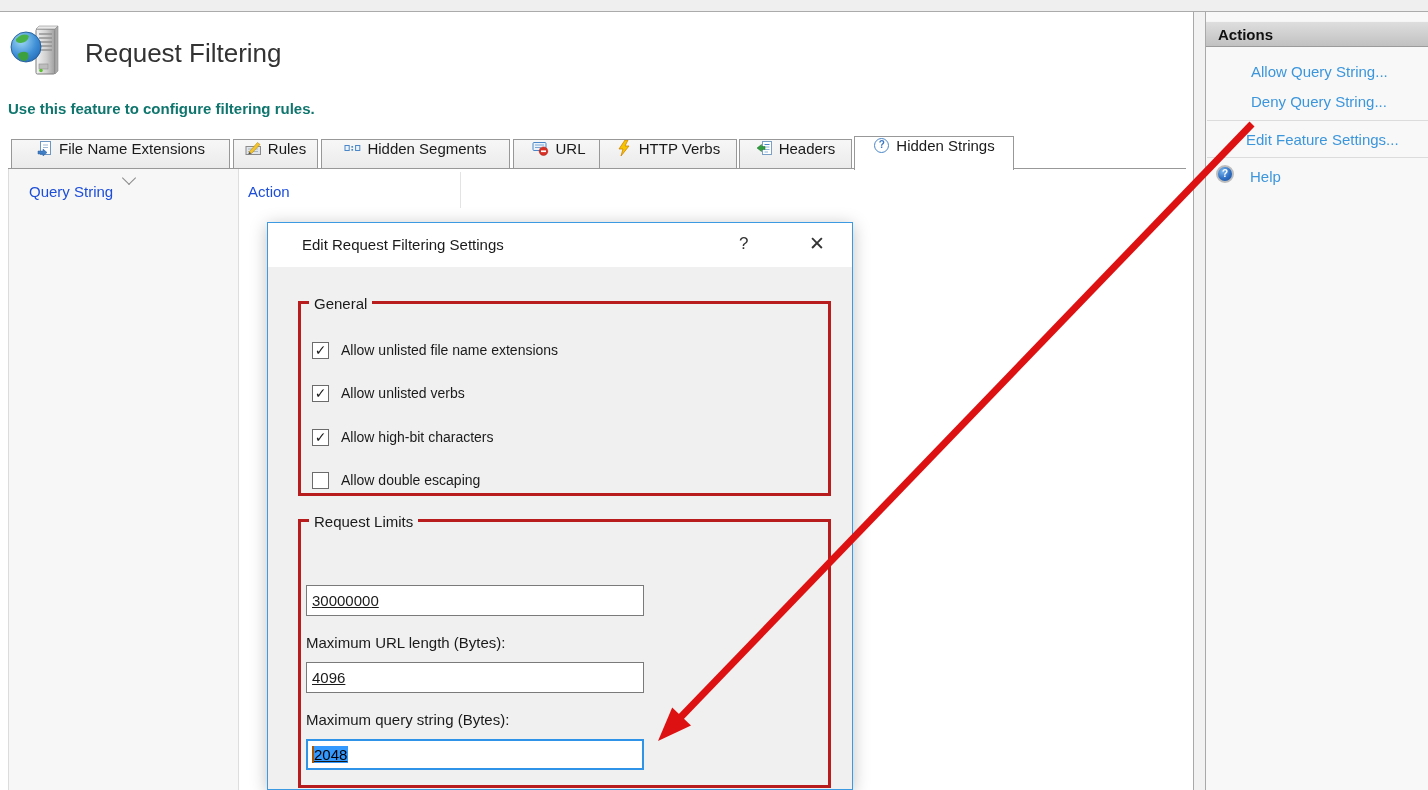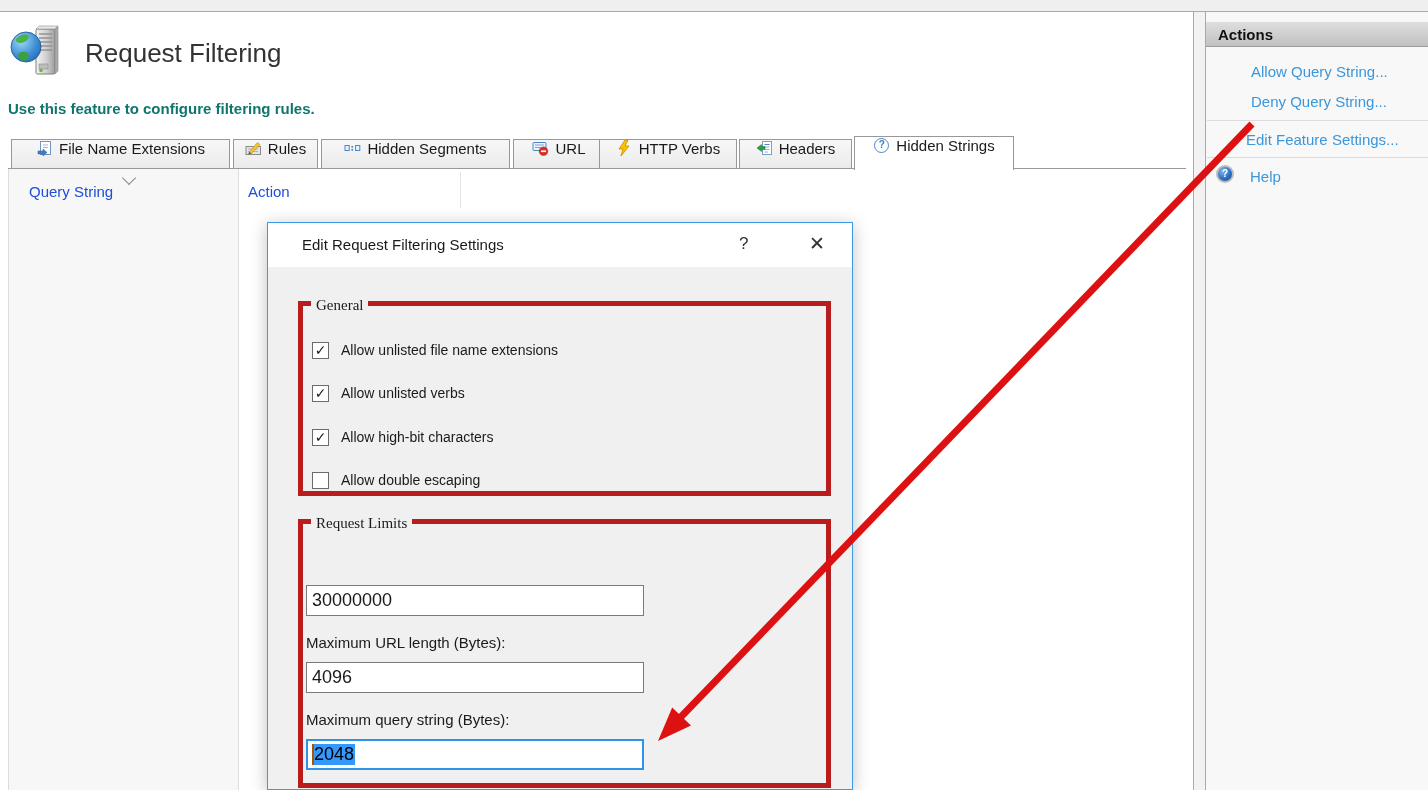--- a/index.html
+++ b/index.html
@@ -56,32 +56,32 @@
   .dialog{
     left:267px;top:222px;width:586px;height:568px;background:#f0f0f0;
     border:1px solid #3b9ae1;box-sizing:border-box;overflow:hidden;
     box-shadow:0 3px 16px rgba(0,0,0,.25);z-index:10;
   }
   .dlg-titlebar{left:0;top:0;width:100%;height:44px;background:#ffffff;}
   .dlg-title{left:34px;top:13px;font-size:15px;color:#1a1a1a;}
   .dlg-btn{font-size:19px;color:#333;cursor:pointer;line-height:1;}
   .dlg-help{left:471px;top:12px;font-size:17px;}
   .dlg-close{left:541px;top:11px;font-weight:300;}
-  .group{border:5px solid #b91c1c;box-sizing:border-box;font-family:Liberation Serif, serif;}
+  .group{border:3px solid #b91c1c;box-sizing:border-box;}
   .legend{position:absolute;left:8px;top:-9px;background:#f0f0f0;padding:0 5px;font-size:15px;color:#1a1a1a;}
   .grp-general{left:30px;top:78px;width:533px;height:195px;}
   .grp-limits{left:30px;top:296px;width:533px;height:269px;}
   .cbrow{left:44px;height:18px;display:flex;align-items:center;gap:12px;cursor:pointer;}
   .cb{width:17px;height:17px;background:#fff;border:1px solid #6b6b6b;box-sizing:border-box;
       display:inline-flex;align-items:center;justify-content:center;font-size:14px;color:#1c1c1c;line-height:1;}
   .cblabel{font-size:14px;}
   .field-label{left:38px;font-size:15px;}
   .tinput{
     left:38px;width:338px;height:31px;background:#fff;border:1px solid #7a7a7a;
-    box-sizing:border-box;font-size:18px;display:flex;align-items:center;padding:0 5px;cursor:text;
+    box-sizing:border-box;font-size:15px;display:flex;align-items:center;padding:0 5px;cursor:text;text-decoration:underline;
   }
   .tinput.focused{border:2px solid #2f94e8;padding:0 4px;}
   .sel{position:relative;background:#3399ff;color:#000;padding:0 1px 0 2px;}
   .sel::before{content:"";position:absolute;left:0;top:0;bottom:0;width:2px;background:#aa5500;}
 
   
   .actions-panel{left:1206px;top:12px;width:222px;height:778px;background:#f8f8f8;}
   .actions-header{
     left:1206px;top:21px;width:222px;height:26px;
     background:linear-gradient(#dedede,#c1c1c1);

